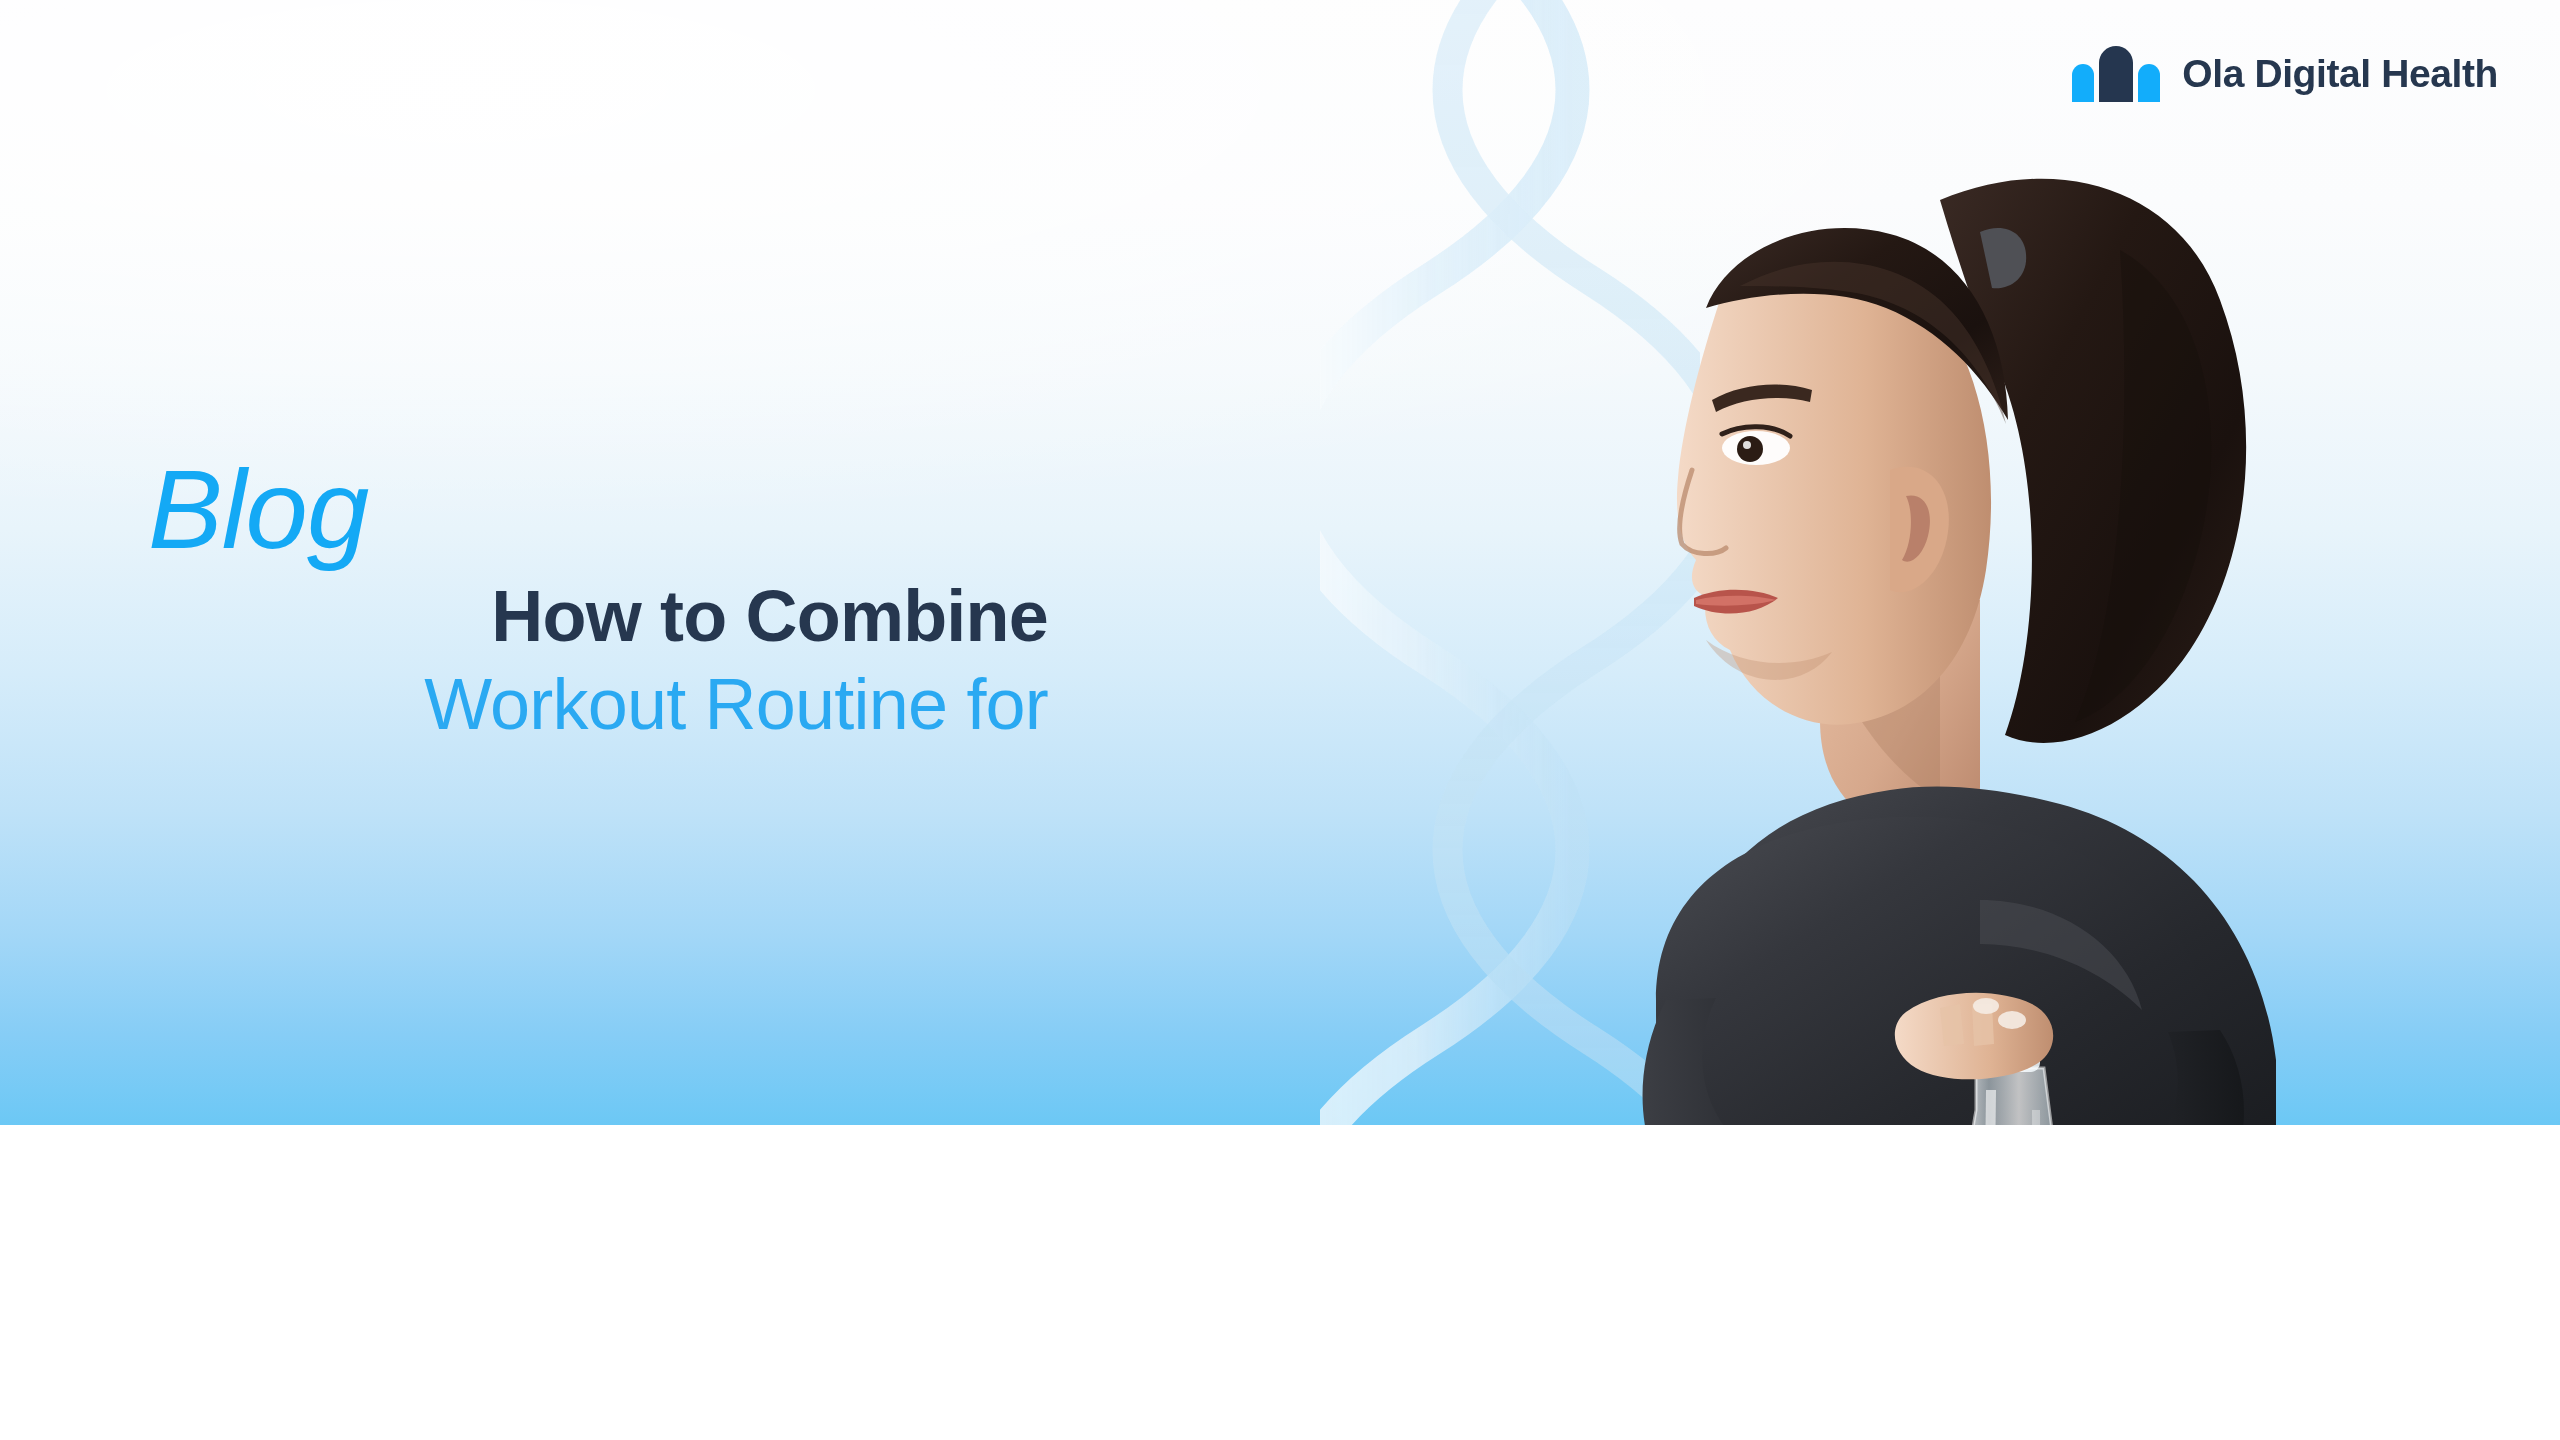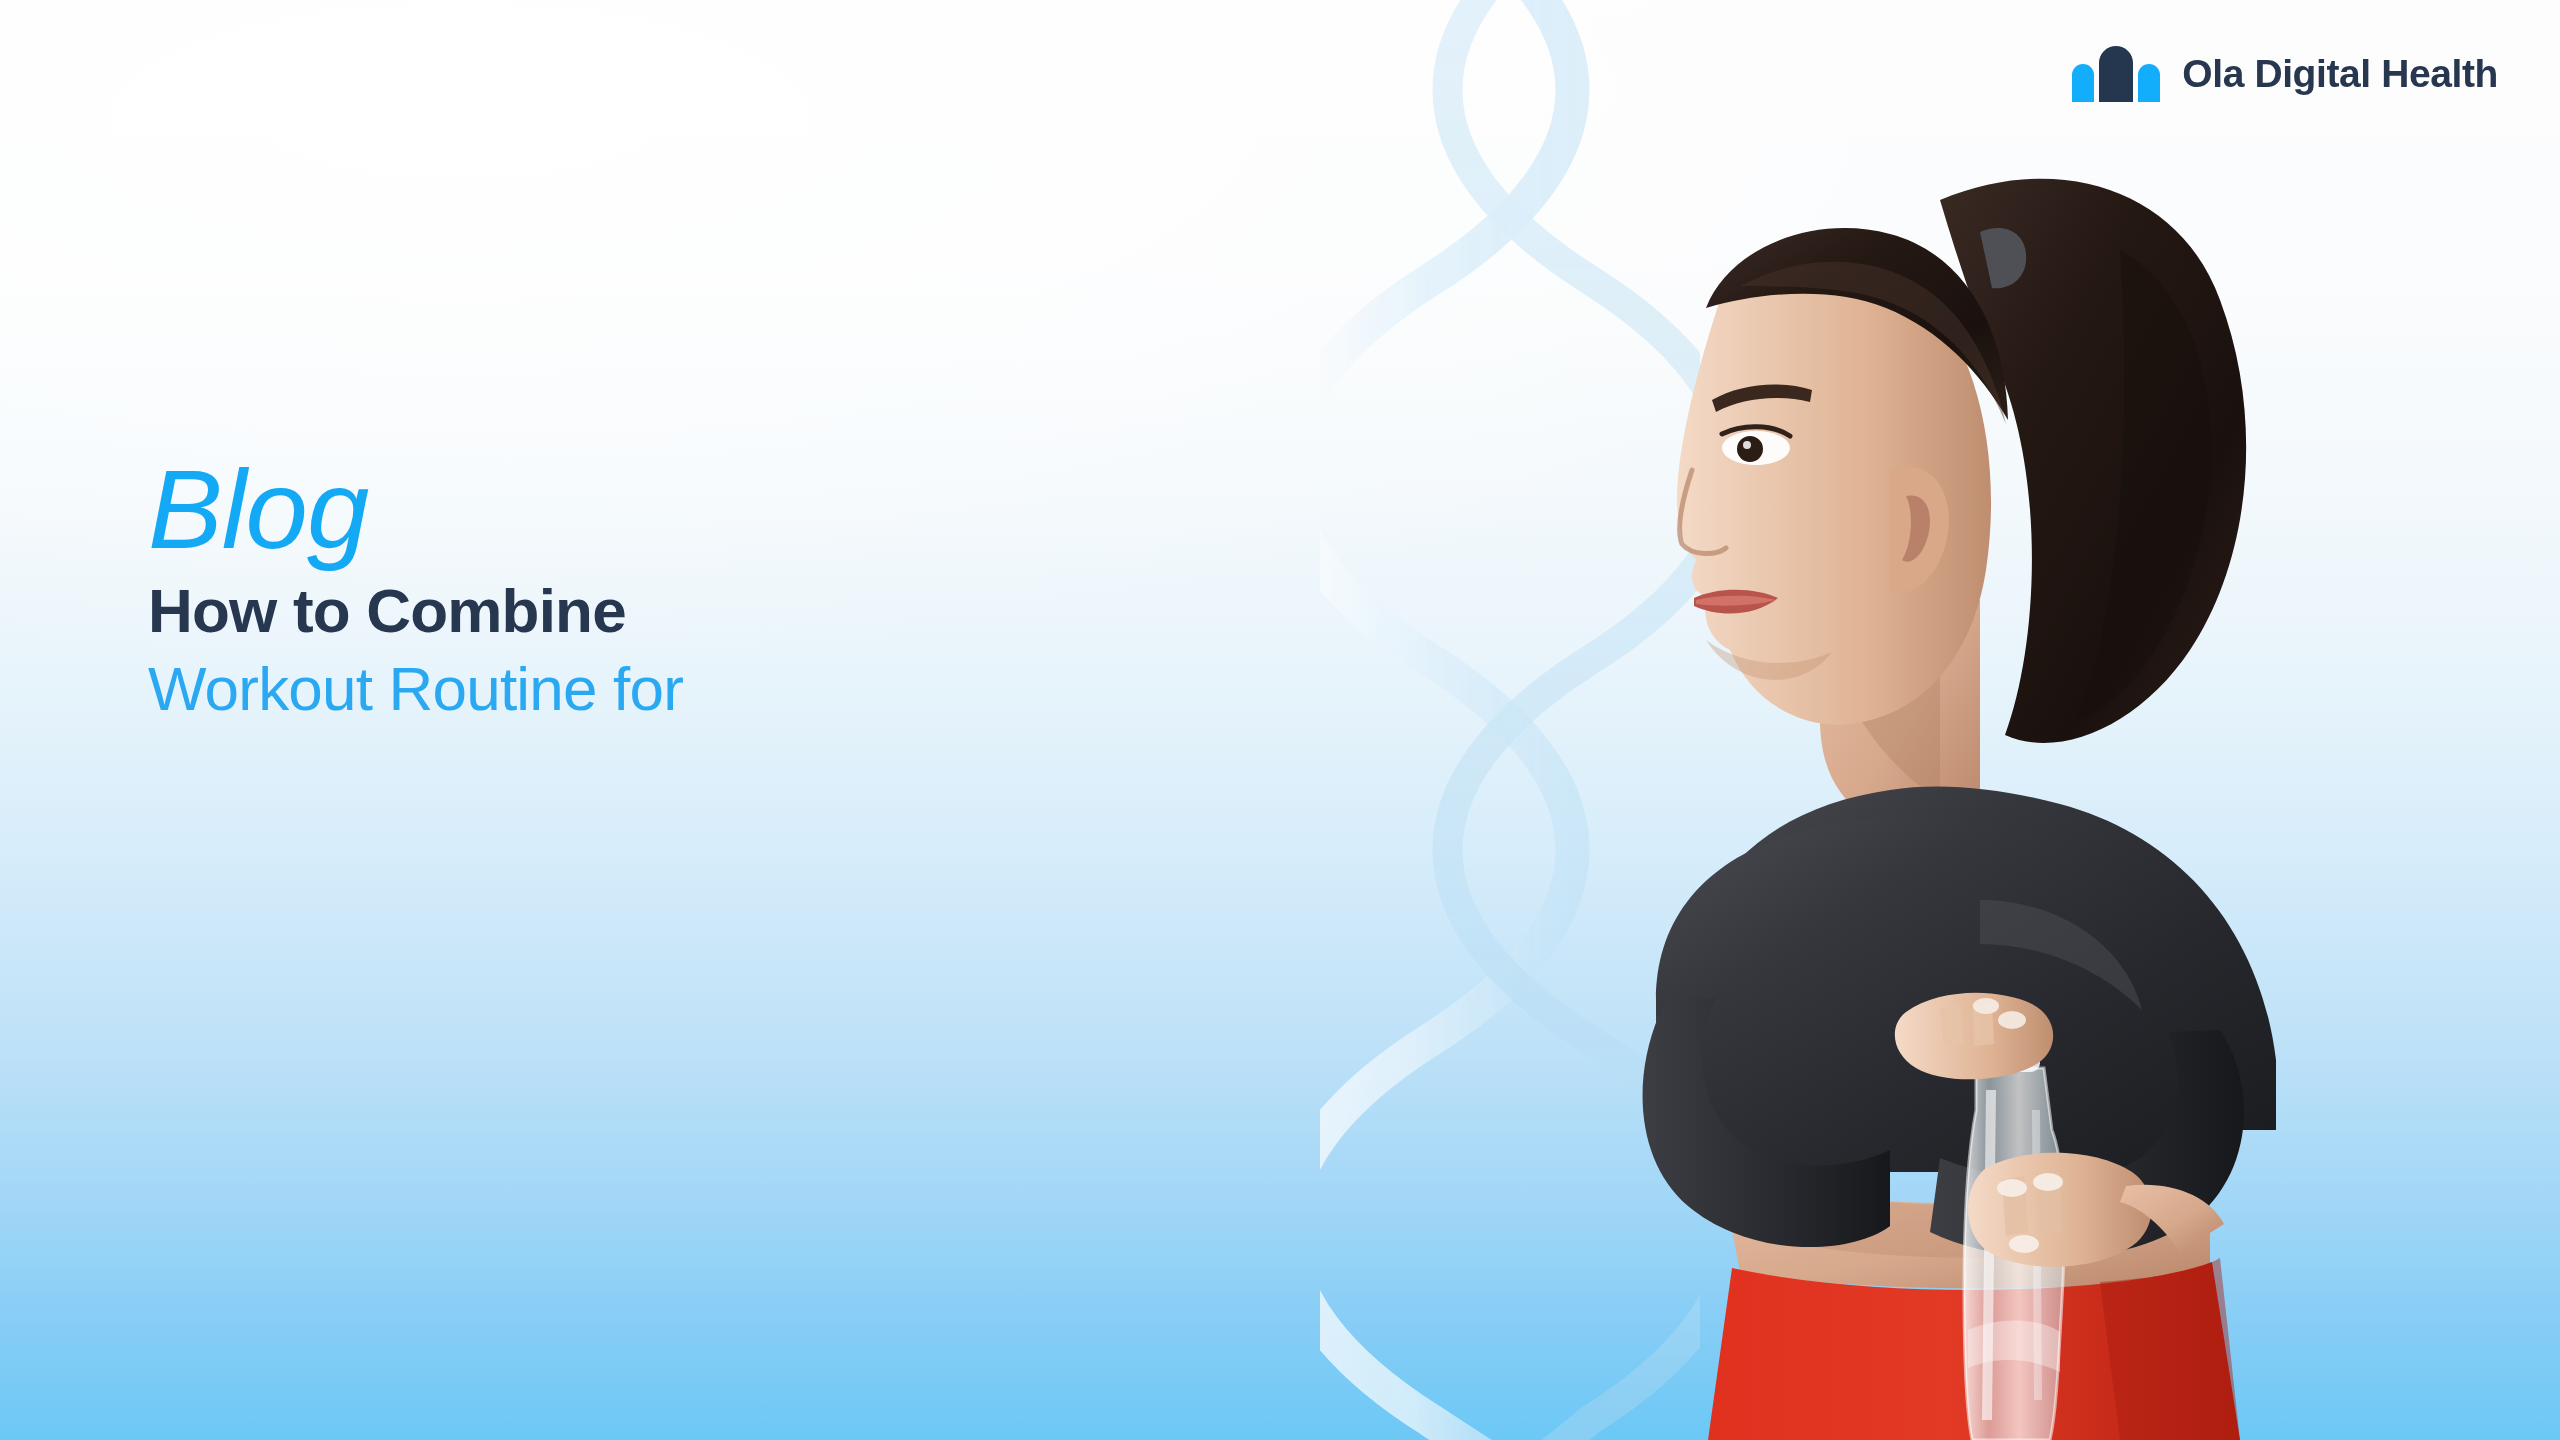--- a/index.html
+++ b/index.html
@@ -6,21 +6,21 @@
   html, body {
     width:2560px; height:1440px;
     overflow:hidden;
     font-family:"Liberation Sans", sans-serif;
     background:#ffffff;
   }
 
   
   .banner{
     position:relative;
-    width:2560px; height:1440px;
+    width:2560px; height:1125px;
     overflow:hidden;
     background:linear-gradient(180deg,
         #fdfdfe   0%,
         #fbfcfd  18%,
         #f4f9fc  33%,
         #e8f4fb  47%,
         #d5ecfa  60%,
         #bfe2f8  72%,
         #a3d7f7  83%,
         #86cdf6  92%,
@@ -89,24 +89,25 @@
   .eyebrow{
     font-size:112px;
     font-style:italic;
     font-weight:300;
     color:#14a9f5;
     line-height:1.0;
     letter-spacing:-1px;
     margin-bottom:14px;
   }
   .headline{
-    font-size:62px;
+    font-size:72px;
     line-height:1.0;
     letter-spacing:-0.8px;
     color:#26374f;
+    text-align:right;
   }
   .hl-line{ display:block; white-space:nowrap; margin-bottom:16px; }
   .w-bold{ font-weight:700; color:#26374f; }
   .w-light{ font-weight:400; color:#2aa9f2; }
 
   
   .photo{
     position:absolute;
     left:1420px; top:0;
     width:1140px; height:1440px;

